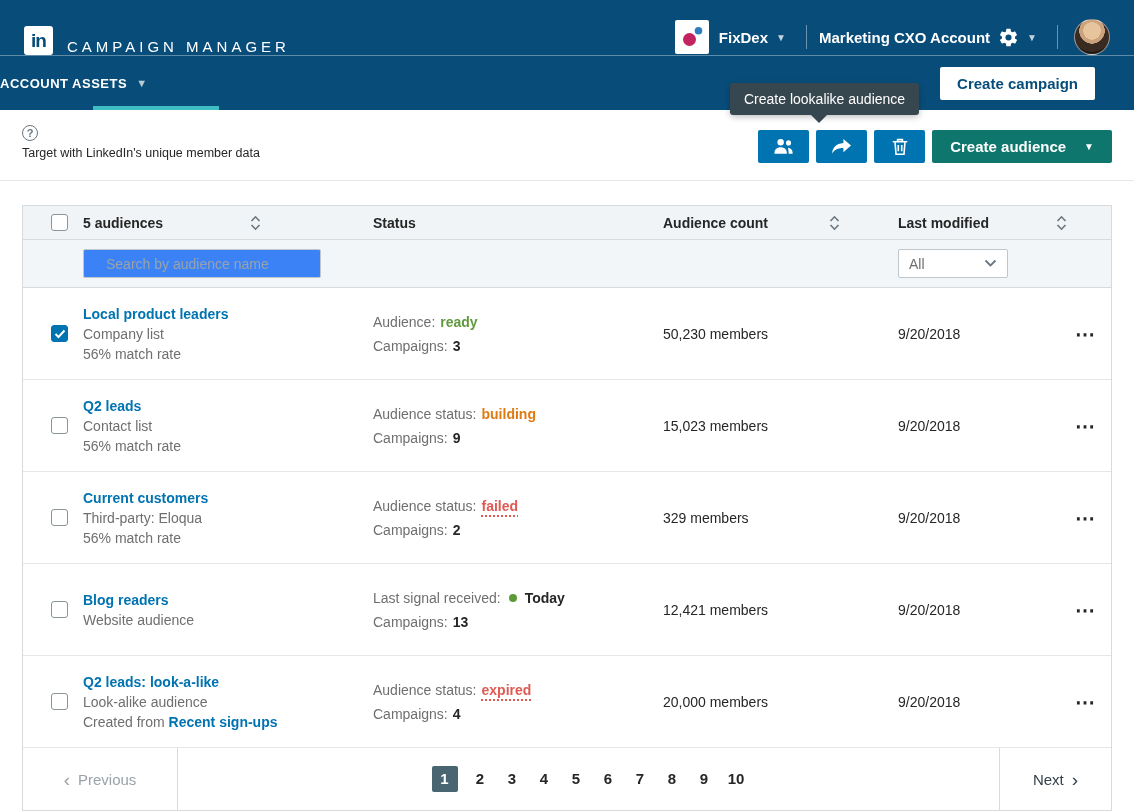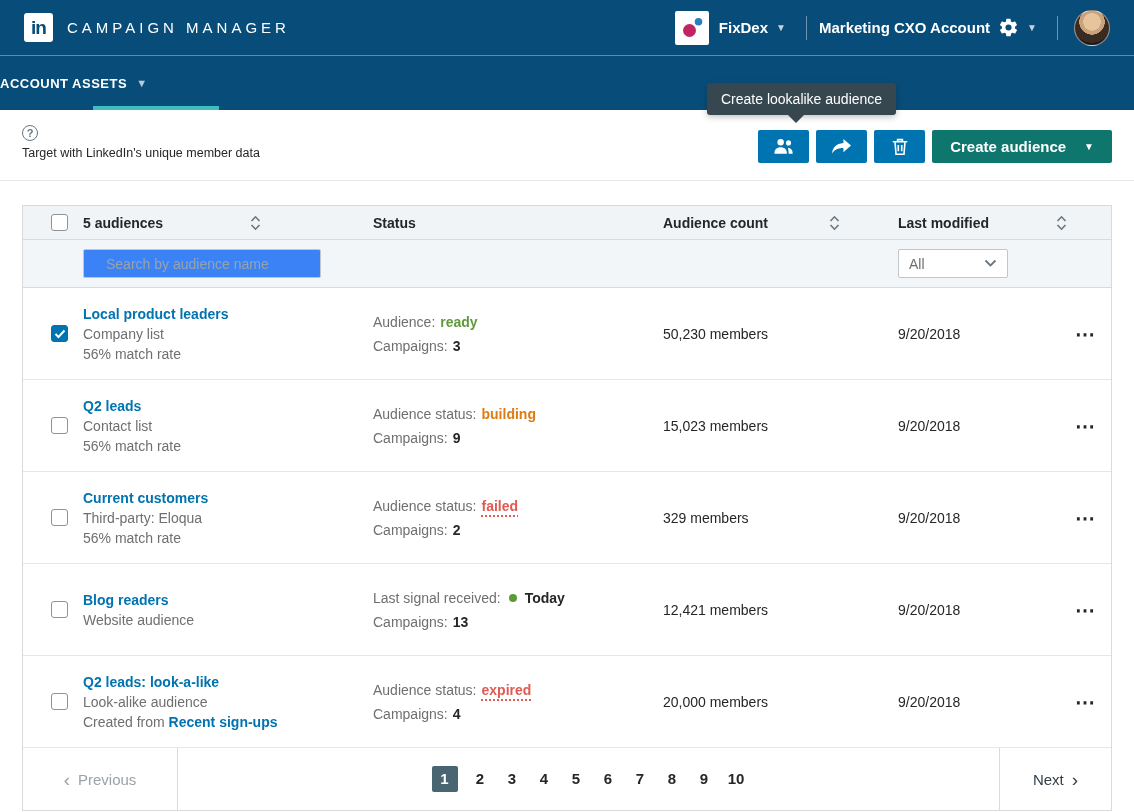--- a/index.html
+++ b/index.html
@@ -4,21 +4,21 @@
 <style>
   * { box-sizing: border-box; margin: 0; padding: 0; }
   html,body { width:1134px; height:812px; }
   body {
     font-family: "Liberation Sans", sans-serif;
     background:#fff; color:#262626; position:relative; overflow:hidden;
   }
 
   
   .topbar {
-    height:55px; background:#084d7a; display:flex; align-items:center;
+    height:55px; background:#084d7a; display:flex; align-items:flex-end;
     padding:0 24px;
   }
   .li-logo {
     width:29px; height:29px; background:#fff; border-radius:3px;
     display:flex; align-items:center; justify-content:center;
     color:#084d7a; font-weight:800; font-size:19px; letter-spacing:-1px;
   }
   .app-title { color:#fff; font-size:15px; letter-spacing:4px; margin-left:14px; font-weight:400; }
   .topbar-right { margin-left:auto; display:flex; align-items:center; }
   .org-logo {
@@ -71,21 +71,21 @@
   }
   .btn-create-audience {
     height:33px; background:#0f766e; color:#fff; border:none; border-radius:2px;
     font-weight:700; font-size:15px; padding:0 18px; font-family:inherit; cursor:pointer;
     display:flex; align-items:center; gap:18px;
   }
   .btn-create-audience .tri { font-size:10px; color:#fff; }
 
   
   .tooltip {
-    position:absolute; top:83px; left:707px; z-index:20;
+    position:absolute; top:83px; left:730px; z-index:20;
     background:#37474f; color:#fff; font-size:14px; padding:8px 14px; border-radius:3px;
     box-shadow:0 2px 6px rgba(0,0,0,.25); white-space:nowrap;
   }
   .tooltip::after {
     content:""; position:absolute; bottom:-8px; left:81px;
     border:8px solid transparent; border-top-color:#37474f; border-bottom:none;
   }
 
   
   .table { margin:24px 22px 0; border:1px solid #d8dbde; }
@@ -198,20 +198,21 @@
     <div class="avatar"></div>
   </div>
 </header>
 
 <nav class="navbar">
   <div class="nav-tab">
     <span>ACCOUNT ASSETS</span>
     <span class="tri">▼</span>
   </div>
   <div class="tab-underline"></div>
+  <button class="btn-create-campaign">Create campaign</button>
 </nav>
 
 <div class="tooltip">Create lookalike audience</div>
 
 <section class="page-header">
   <div class="page-title-row">
     <span class="help-icon">?</span>
   </div>
   <div class="page-subtitle">Target with LinkedIn's unique member data</div>
 

